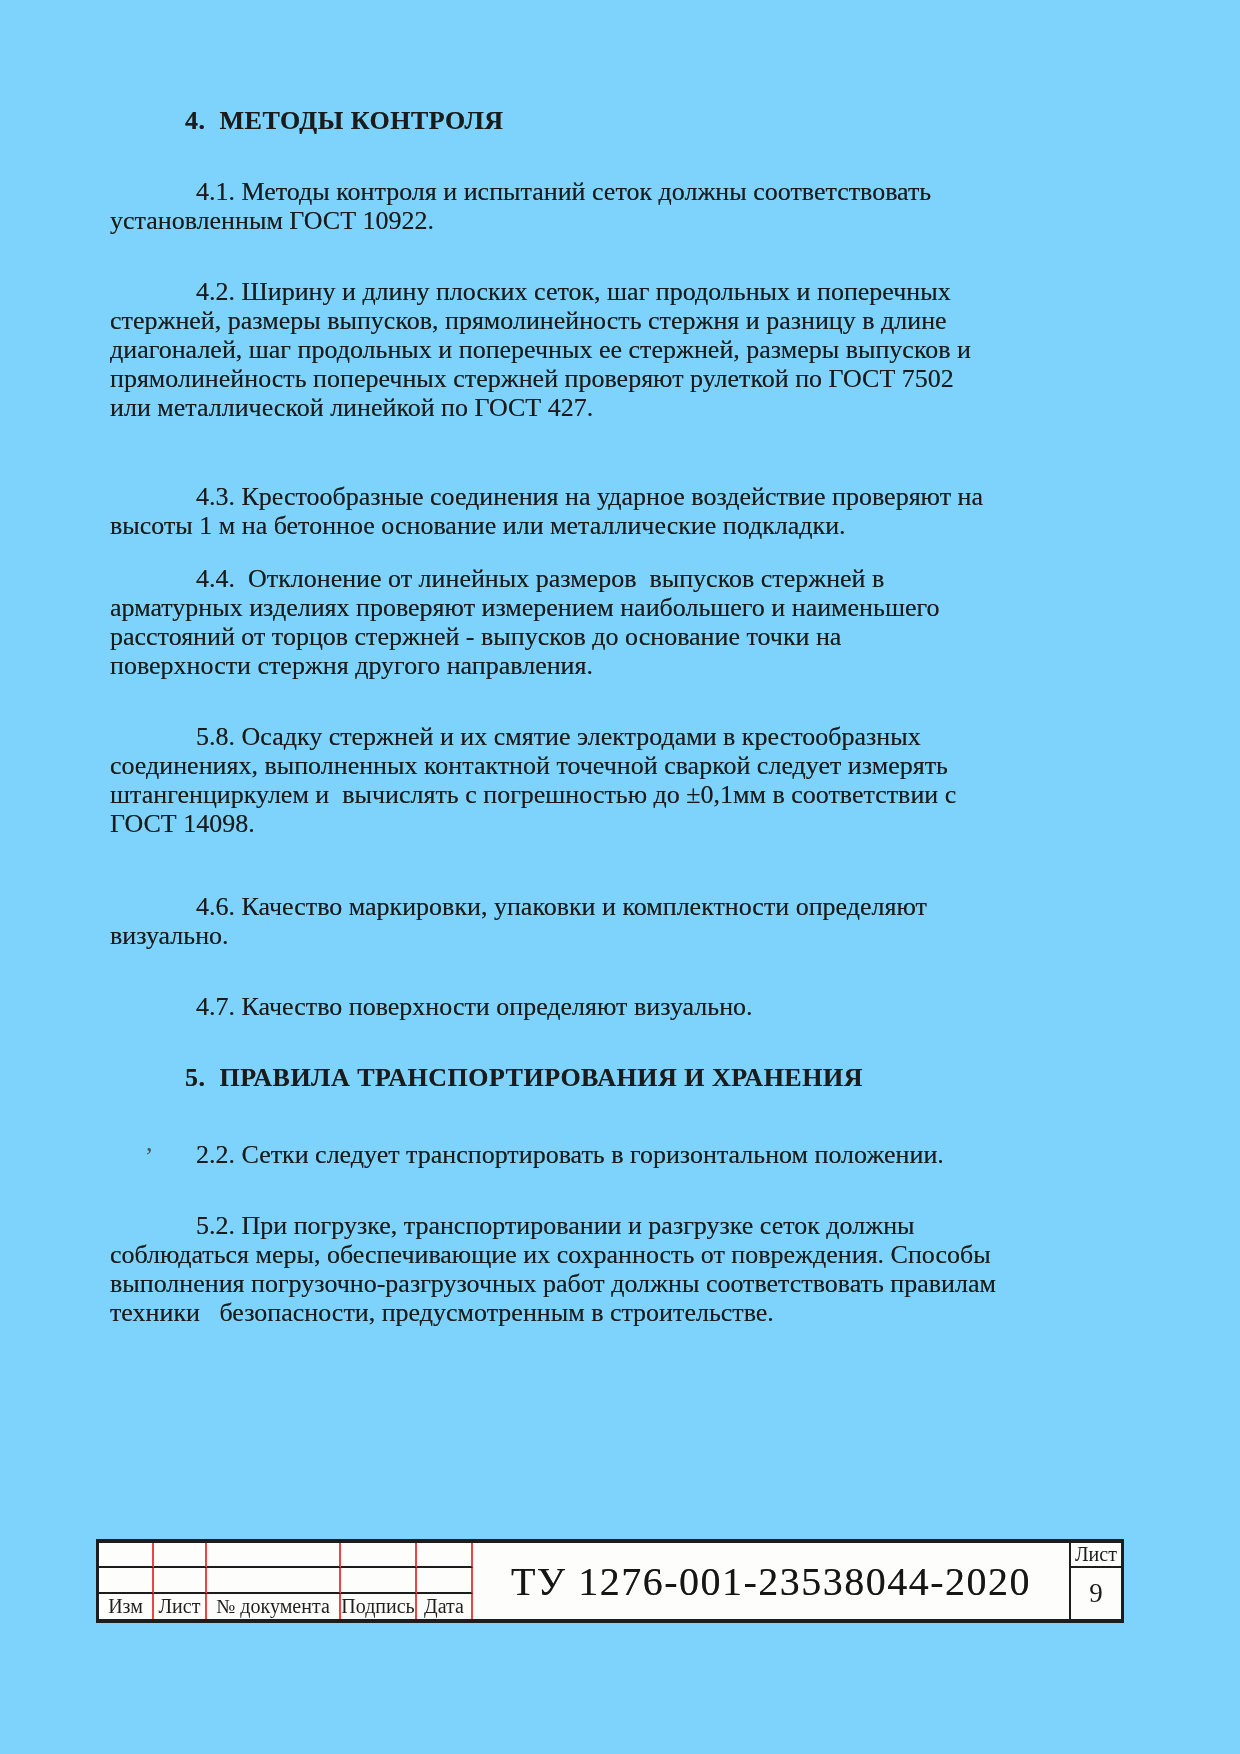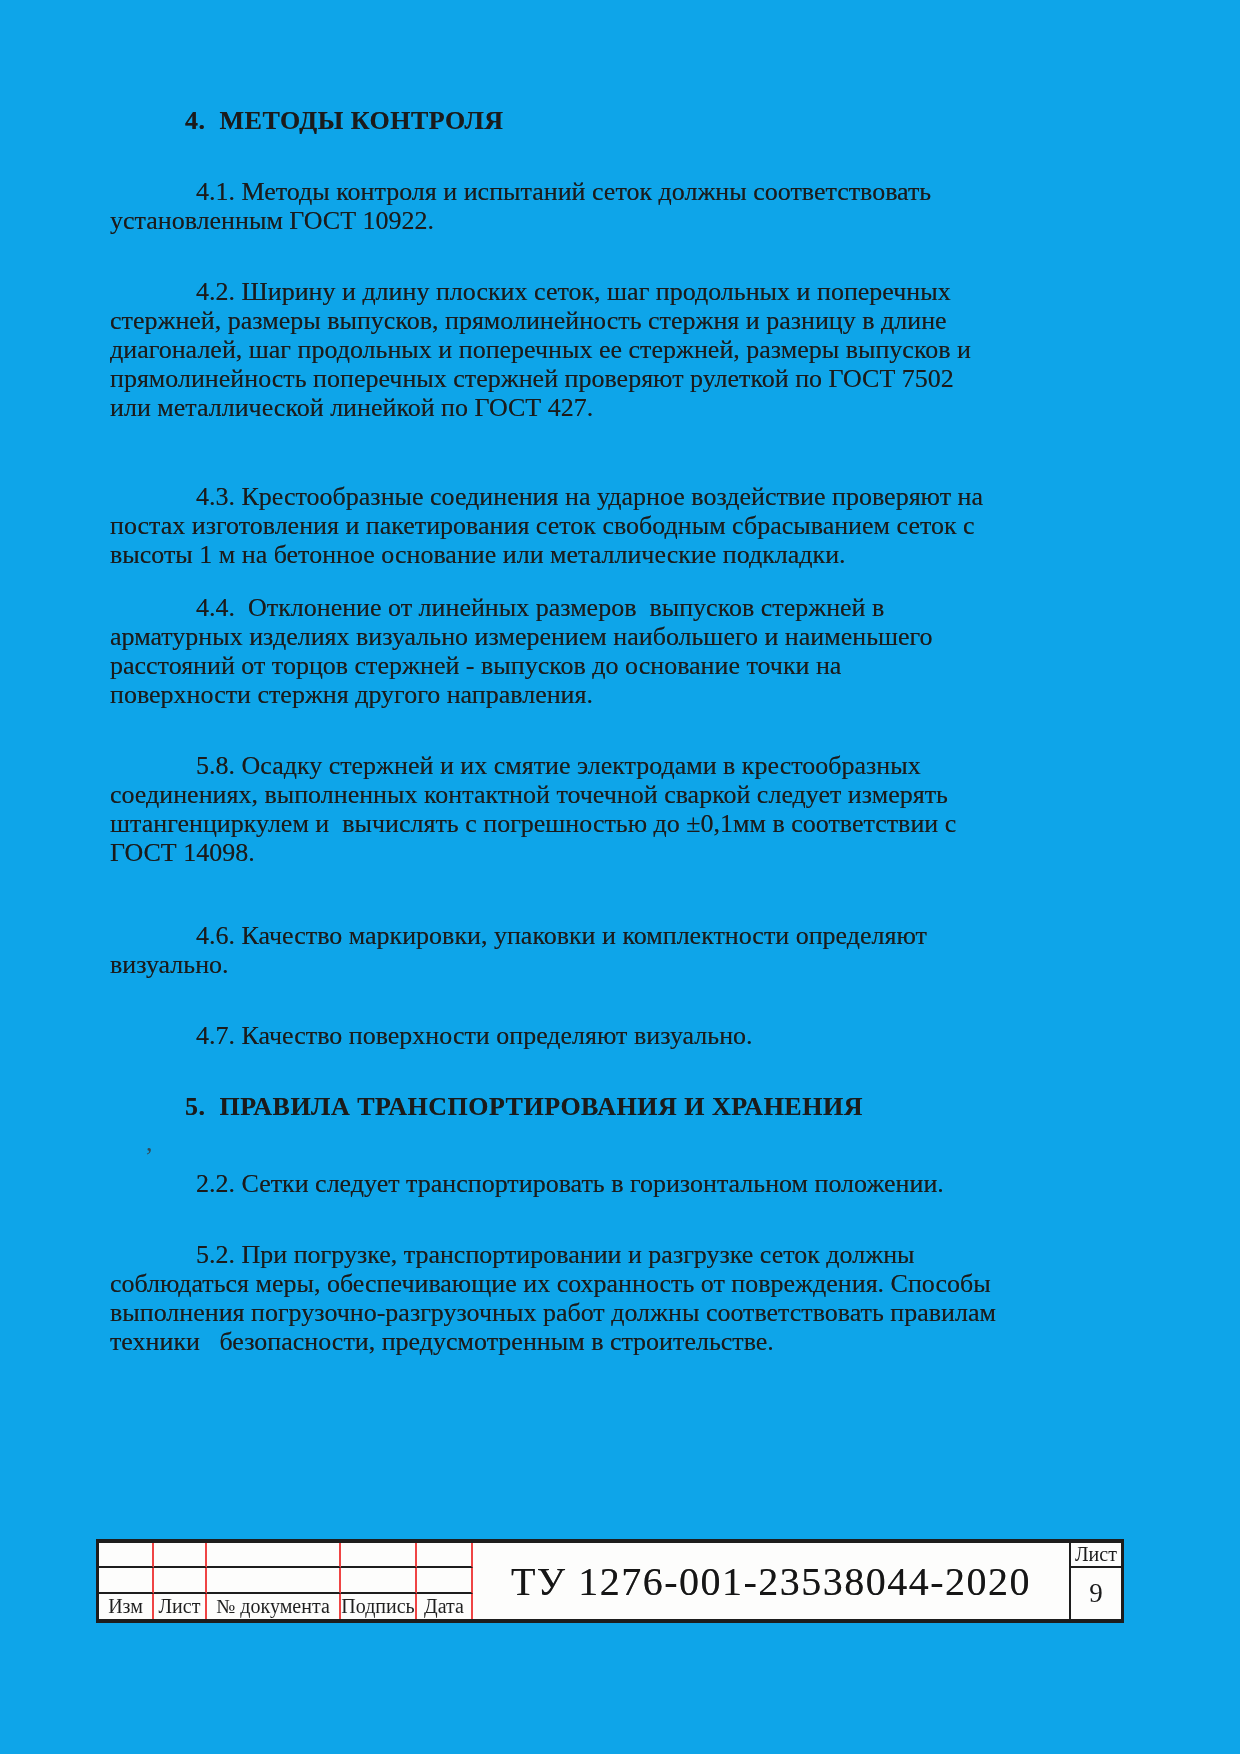--- a/index.html
+++ b/index.html
@@ -1,20 +1,20 @@
 <!DOCTYPE html>
 <html><head>
 <meta charset="utf-8">
 <style>
   html,body { margin:0; padding:0; background:#e8e8e8; }
   .page {
     position:relative;
     width:1240px; height:1754px;
     margin:0 auto;
-    background:#0ea5e9;
+    background:#7dd3fc;
     font-family:"Liberation Serif", serif;
     color:#1b1b1b;
     overflow:hidden;
   }
   .content {
     position:absolute; left:110px; top:0; width:1085px;
     padding-top:106px;
     font-size:26px; line-height:29px;
     text-shadow:0 0 0.5px rgba(25,25,25,0.55);
   }
@@ -85,22 +85,22 @@
 </style>
 </head>
 <body>
 
 <div class="page">
 
   <div class="content">
       <div class="blk heading"><div class="line first">4.  МЕТОДЫ КОНТРОЛЯ</div></div>
       <div class="blk para"><div class="line first">4.1. Методы контроля и испытаний сеток должны соответствовать</div><div class="line">установленным ГОСТ 10922.</div></div>
       <div class="blk para"><div class="line first">4.2. Ширину и длину плоских сеток, шаг продольных и поперечных</div><div class="line">стержней, размеры выпусков, прямолинейность стержня и разницу в длине</div><div class="line">диагоналей, шаг продольных и поперечных ее стержней, размеры выпусков и</div><div class="line">прямолинейность поперечных стержней проверяют рулеткой по ГОСТ 7502</div><div class="line">или металлической линейкой по ГОСТ 427.</div></div>
-      <div class="blk para"><div class="line first">4.3. Крестообразные соединения на ударное воздействие проверяют на</div><div class="line">постах изготовления и пакетирования сеток свободным сбрасыванием сеток с</div><div class="line">высоты 1 м на бетонное основание или металлические подкладки.</div></div>
-      <div class="blk para"><div class="line first">4.4.  Отклонение от линейных размеров  выпусков стержней в</div><div class="line">арматурных изделиях визуально измерением наибольшего и наименьшего</div><div class="line">расстояний от торцов стержней - выпусков до основание точки на</div><div class="line">поверхности стержня другого направления.</div></div>
+      <div class="blk para"><div class="line first">4.3. Крестообразные соединения на ударное воздействие проверяют на</div><div class="line">высоты 1 м на бетонное основание или металлические подкладки.</div></div>
+      <div class="blk para"><div class="line first">4.4.  Отклонение от линейных размеров  выпусков стержней в</div><div class="line">арматурных изделиях проверяют измерением наибольшего и наименьшего</div><div class="line">расстояний от торцов стержней - выпусков до основание точки на</div><div class="line">поверхности стержня другого направления.</div></div>
       <div class="blk para"><div class="line first">5.8. Осадку стержней и их смятие электродами в крестообразных</div><div class="line">соединениях, выполненных контактной точечной сваркой следует измерять</div><div class="line">штангенциркулем и  вычислять с погрешностью до ±0,1мм в соответствии с</div><div class="line">ГОСТ 14098.</div></div>
       <div class="blk para"><div class="line first">4.6. Качество маркировки, упаковки и комплектности определяют</div><div class="line">визуально.</div></div>
       <div class="blk para"><div class="line first">4.7. Качество поверхности определяют визуально.</div></div>
       <div class="blk heading"><div class="line first">5.  ПРАВИЛА ТРАНСПОРТИРОВАНИЯ И ХРАНЕНИЯ</div></div>
       <div class="blk para"><div class="line first">2.2. Сетки следует транспортировать в горизонтальном положении.</div></div>
       <div class="blk para"><div class="line first">5.2. При погрузке, транспортировании и разгрузке сеток должны</div><div class="line">соблюдаться меры, обеспечивающие их сохранность от повреждения. Способы</div><div class="line">выполнения погрузочно-разгрузочных работ должны соответствовать правилам</div><div class="line">техники   безопасности, предусмотренным в строительстве.</div></div>
     </div>
 
   <span class="artifact-mark">,</span>
 

